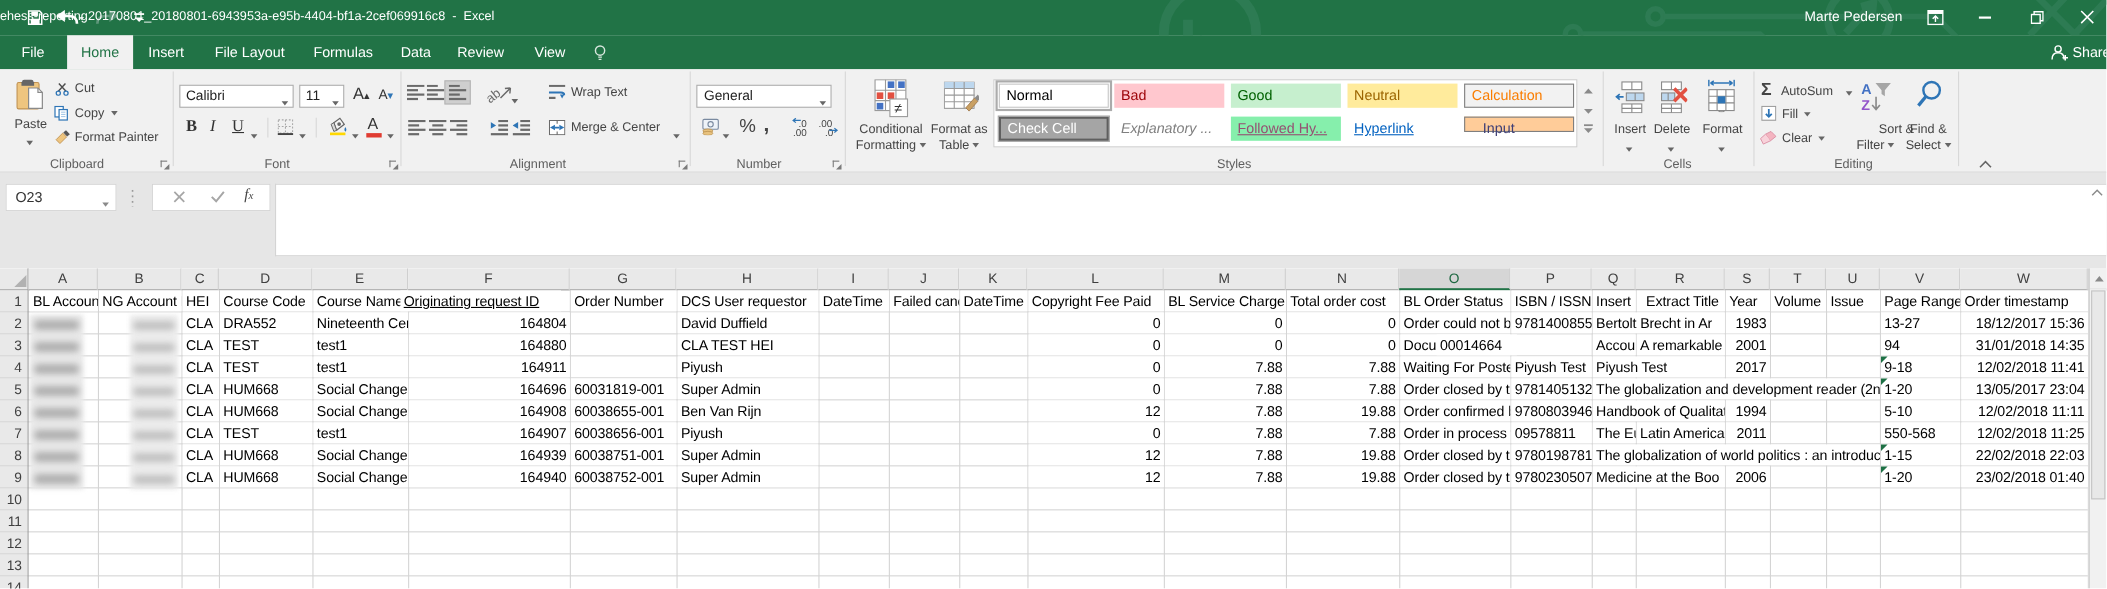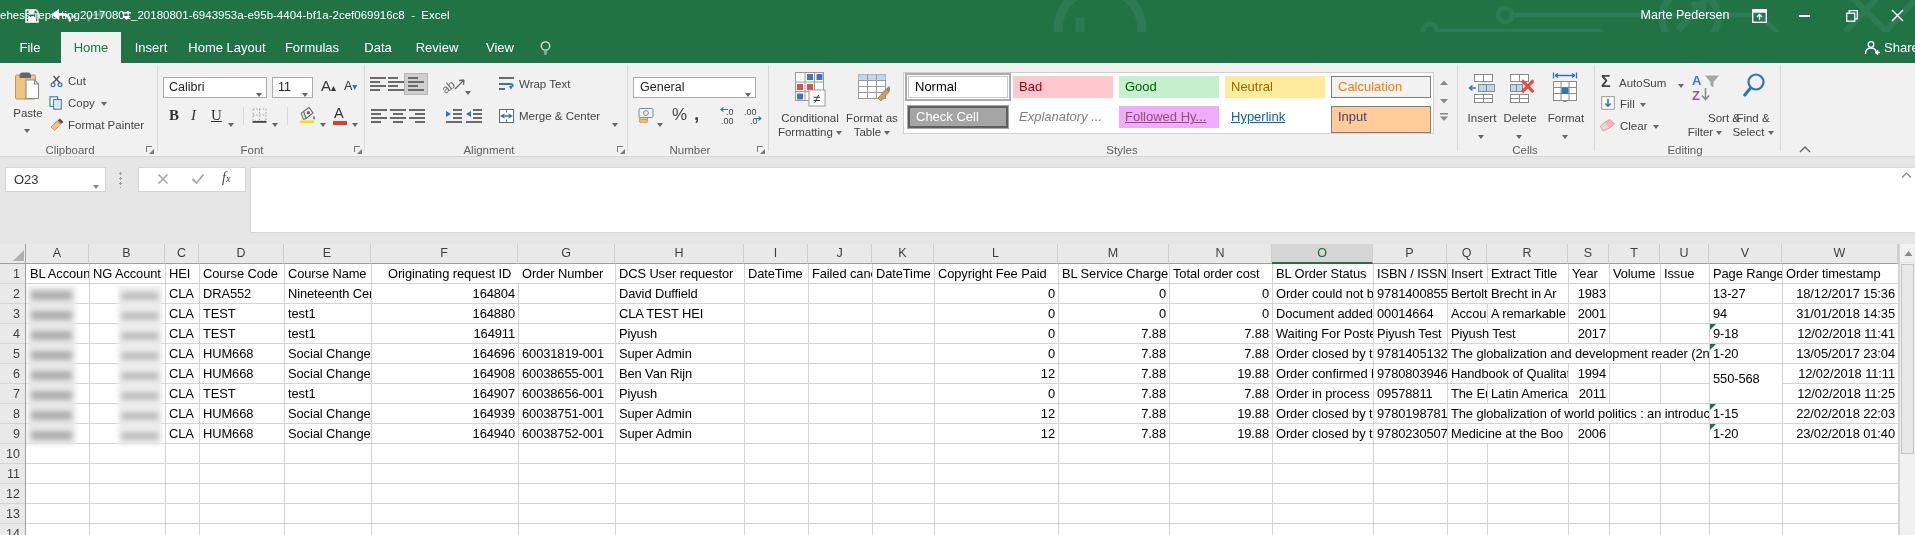--- a/index.html
+++ b/index.html
@@ -75,21 +75,21 @@
     </svg>
     <svg class="abs" style="left:1891px;top:9px" width="13" height="13" viewBox="0 0 13 13">
 <path d="M1 1 L12 12 M12 1 L1 12" stroke="#fff" stroke-width="1.4"></path>
     </svg>
   </div>
 <div class="abs" id="tabrow">
     <div class="abs" style="left:61px;top:0;width:60px;height:31px;background:#f1f1f1;"></div>
     <div class="tab" style="left:-25px;width:110px;color:#fff;">File</div>
     <div class="tab" style="left:36px;width:110px;color:#217346;">Home</div>
     <div class="tab" style="left:96px;width:110px;color:#fff;">Insert</div>
-    <div class="tab" style="left:172px;width:110px;color:#fff;">Home Layout</div>
+    <div class="tab" style="left:172px;width:110px;color:#fff;">File Layout</div>
     <div class="tab" style="left:257px;width:110px;color:#fff;">Formulas</div>
     <div class="tab" style="left:323px;width:110px;color:#fff;">Data</div>
     <div class="tab" style="left:382px;width:110px;color:#fff;">Review</div>
     <div class="tab" style="left:445px;width:110px;color:#fff;">View</div>
     <svg class="abs" style="left:540px;top:9px" width="11" height="15" viewBox="0 0 11 15">
 <circle cx="5.5" cy="5" r="4.2" fill="none" stroke="#d7e6dd" stroke-width="1.3"></circle>
 <path d="M3.8 11 h3.4 M4.2 13 h2.6" stroke="#d7e6dd" stroke-width="1.2"></path>
     </svg>
     <svg class="abs" style="left:1864px;top:8px" width="17" height="16" viewBox="0 0 17 16">
 <circle cx="7" cy="4.5" r="2.8" fill="none" stroke="#fff" stroke-width="1.3"></circle>
@@ -292,23 +292,23 @@
     <div class="abs btnlabel" style="left:832px;top:49px;width:80px;text-align:center;">Format as</div>
     <div class="abs btnlabel" style="left:832px;top:63px;width:80px;text-align:center;">Table <span class="dd"></span></div>
     <div class="abs" style="left:903px;top:9px;width:531px;height:62px;background:#fff;border:1px solid #cfcfcf;"></div>
     <div class="abs" style="left:908px;top:13px;width:100px;height:22px;line-height:22px;padding-left:6px;font-size:13px;color:#000;background:#fff;outline:2px solid #ababab;outline-offset:1px;border:1px solid #c6c6c6;line-height:20px;">Normal</div>
     <div class="abs" style="left:1013px;top:13px;width:100px;height:22px;line-height:22px;padding-left:6px;font-size:13px;color:#9c0006;background:#ffc7ce;">Bad</div>
     <div class="abs" style="left:1119px;top:13px;width:100px;height:22px;line-height:22px;padding-left:6px;font-size:13px;color:#006100;background:#c6efce;">Good</div>
     <div class="abs" style="left:1225px;top:13px;width:100px;height:22px;line-height:22px;padding-left:6px;font-size:13px;color:#9c6500;background:#ffeb9c;">Neutral</div>
     <div class="abs" style="left:1331px;top:13px;width:100px;height:22px;line-height:22px;padding-left:6px;font-size:13px;color:#fa7d00;background:#f2f2f2;border:1px solid #7f7f7f;line-height:20px;">Calculation</div>
     <div class="abs" style="left:908px;top:43px;width:100px;height:22px;line-height:22px;padding-left:6px;font-size:13px;color:#fff;background:#a5a5a5;border:2px solid #5f5f5f;outline:1px solid #a5a5a5;line-height:18px;">Check Cell</div>
     <div class="abs" style="left:1013px;top:43px;width:100px;height:22px;line-height:22px;padding-left:6px;font-size:13px;color:#7f7f7f;background:#fff;font-style:italic;">Explanatory ...</div>
-    <div class="abs" style="left:1119px;top:43px;width:100px;height:22px;line-height:22px;padding-left:6px;font-size:13px;color:#954f72;background:#f0abfc;text-decoration:underline;">Followed Hy...</div>
+    <div class="abs" style="left:1119px;top:43px;width:100px;height:22px;line-height:22px;padding-left:6px;font-size:13px;color:#954f72;background:#86efac;text-decoration:underline;">Followed Hy...</div>
     <div class="abs" style="left:1225px;top:43px;width:100px;height:22px;line-height:22px;padding-left:6px;font-size:13px;color:#0563c1;background:#fff;text-decoration:underline;">Hyperlink</div>
-    <div class="abs" style="left:1331px;top:43px;width:100px;height:27px;line-height:22px;padding-left:6px;font-size:13px;color:#3f3f76;background:#ffcc99;border:1px solid #7f7f7f;line-height:20px;">Input</div>
+    <div class="abs" style="left:1331px;top:43px;width:100px;height:14px;line-height:22px;padding-left:16px;font-size:13px;color:#3f3f76;background:#ffcc99;border:1px solid #7f7f7f;line-height:20px;">Input</div>
     <svg class="abs" style="left:1438px;top:14px" width="12" height="46" viewBox="0 0 12 46">
 <path d="M2 8 L6 3.5 L10 8 z" fill="#8a8a8a"></path>
 <path d="M2 22 L10 22 L6 26.5 z" fill="#8a8a8a"></path>
 <rect x="2" y="36" width="8" height="1.6" fill="#8a8a8a"></rect>
 <path d="M2 39.5 L10 39.5 L6 44 z" fill="#8a8a8a"></path>
     </svg>
     <svg class="abs" style="left:1468px;top:10px" width="28" height="30" viewBox="0 0 28 30">
       <g fill="#fff" stroke="#8a8a8a" stroke-width="1">
         <rect x="6.5" y="1.5" width="18" height="7"></rect>
         <path d="M15.5 1.5 V8.5"></path>
@@ -469,33 +469,33 @@
     <div class="vline" style="left:1709px;top:20px;height:271px;"></div>
     <div class="vline" style="left:1782px;top:20px;height:271px;"></div>
     <div class="vline" style="left:1898px;top:20px;height:271px;"></div>
   </div>
 <div class="abs" style="left:0;top:244px;width:1915px;height:291px;overflow:hidden;pointer-events:none;" id="cells">
     <div class="cell cellL" style="left:27px;top:20px;width:62px;">BL Account Numb</div>
     <div class="cell cellL" style="left:90px;top:20px;width:75px;">NG Account Num</div>
     <div class="cell cellL" style="left:166px;top:20px;width:33px;">HEI</div>
     <div class="cell cellL" style="left:200px;top:20px;width:84px;">Course Code</div>
     <div class="cell cellL" style="left:285px;top:20px;width:86px;">Course Name</div>
-    <div class="cell cellL" style="left:385px;top:20px;width:146px;">Originating request ID</div>
+    <div class="cell cellL" style="left:364px;top:20px;width:146px;text-decoration:underline;">Originating request ID</div>
     <div class="cell cellL" style="left:519px;top:20px;width:96px;">Order Number</div>
     <div class="cell cellL" style="left:616px;top:20px;width:128px;">DCS User requestor</div>
     <div class="cell cellL" style="left:745px;top:20px;width:63px;">DateTime</div>
     <div class="cell cellL" style="left:809px;top:20px;width:63px;">Failed cancell</div>
     <div class="cell cellL" style="left:873px;top:20px;width:61px;">DateTime</div>
     <div class="cell cellL" style="left:935px;top:20px;width:123px;">Copyright Fee Paid</div>
     <div class="cell cellL" style="left:1059px;top:20px;width:110px;">BL Service Charge</div>
     <div class="cell cellL" style="left:1170px;top:20px;width:102px;">Total order cost</div>
     <div class="cell cellL" style="left:1273px;top:20px;width:100px;">BL Order Status</div>
     <div class="cell cellL" style="left:1374px;top:20px;width:73px;">ISBN / ISSN</div>
     <div class="cell cellL" style="left:1448px;top:20px;width:39px;">Insert</div>
-    <div class="cell cellL" style="left:1488px;top:20px;width:80px;">Extract Title</div>
+    <div class="cell cellL" style="left:1488px;top:20px;width:80px;text-align:center;">Extract Title</div>
     <div class="cell cellL" style="left:1569px;top:20px;width:40px;">Year</div>
     <div class="cell cellL" style="left:1610px;top:20px;width:50px;">Volume</div>
     <div class="cell cellL" style="left:1661px;top:20px;width:48px;">Issue</div>
     <div class="cell cellL" style="left:1710px;top:20px;width:72px;">Page Range</div>
     <div class="cell cellL" style="left:1783px;top:20px;width:115px;">Order timestamp</div>
     <div class="cell cellL" style="left:166px;top:40px;width:33px;">CLA</div>
     <div class="cell cellL" style="left:200px;top:40px;width:84px;">DRA552</div>
     <div class="cell cellL" style="left:285px;top:40px;width:86px;">Nineteenth Cent</div>
     <div class="cell cellR" style="left:372px;top:40px;width:146px;">164804</div>
     <div class="cell cellL" style="left:616px;top:40px;width:128px;">David Duffield</div>
@@ -510,21 +510,21 @@
     <div class="cell cellR" style="left:1783px;top:40px;width:115px;">18/12/2017 15:36</div>
     <div class="cell cellL" style="left:166px;top:60px;width:33px;">CLA</div>
     <div class="cell cellL" style="left:200px;top:60px;width:84px;">TEST</div>
     <div class="cell cellL" style="left:285px;top:60px;width:86px;">test1</div>
     <div class="cell cellR" style="left:372px;top:60px;width:146px;">164880</div>
     <div class="cell cellL" style="left:616px;top:60px;width:128px;">CLA TEST HEI</div>
     <div class="cell cellR" style="left:935px;top:60px;width:123px;">0</div>
     <div class="cell cellR" style="left:1059px;top:60px;width:110px;">0</div>
     <div class="cell cellR" style="left:1170px;top:60px;width:102px;">0</div>
     <div class="cell cellL" style="left:1273px;top:60px;width:100px;">Document added t</div>
-    <div class="cell cellL" style="left:1374px;top:60px;width:73px;">00014664</div>
+    <div class="cell cellL" style="left:1306px;top:60px;width:73px;">00014664</div>
     <div class="cell cellL" style="left:1448px;top:60px;width:39px;">Account</div>
     <div class="cell cellL" style="left:1488px;top:60px;width:80px;">A remarkable book</div>
     <div class="cell cellR" style="left:1569px;top:60px;width:40px;">2001</div>
     <div class="cell cellL" style="left:1710px;top:60px;width:72px;">94</div>
     <div class="cell cellR" style="left:1783px;top:60px;width:115px;">31/01/2018 14:35</div>
     <div class="cell cellL" style="left:166px;top:80px;width:33px;">CLA</div>
     <div class="cell cellL" style="left:200px;top:80px;width:84px;">TEST</div>
     <div class="cell cellL" style="left:285px;top:80px;width:86px;">test1</div>
     <div class="cell cellR" style="left:372px;top:80px;width:146px;">164911</div>
     <div class="cell cellL" style="left:616px;top:80px;width:128px;">Piyush</div>
@@ -575,21 +575,21 @@
     <div class="cell cellL" style="left:519px;top:140px;width:96px;">60038656-001</div>
     <div class="cell cellL" style="left:616px;top:140px;width:128px;">Piyush</div>
     <div class="cell cellR" style="left:935px;top:140px;width:123px;">0</div>
     <div class="cell cellR" style="left:1059px;top:140px;width:110px;">7.88</div>
     <div class="cell cellR" style="left:1170px;top:140px;width:102px;">7.88</div>
     <div class="cell cellL" style="left:1273px;top:140px;width:100px;">Order in process for</div>
     <div class="cell cellL" style="left:1374px;top:140px;width:73px;">09578811</div>
     <div class="cell cellL" style="left:1448px;top:140px;width:39px;">The Euro</div>
     <div class="cell cellL" style="left:1488px;top:140px;width:80px;">Latin American st</div>
     <div class="cell cellR" style="left:1569px;top:140px;width:40px;">2011</div>
-    <div class="cell cellL" style="left:1710px;top:125px;width:72px;">550-568</div>
+    <div class="cell cellL" style="left:1710px;top:140px;width:72px;">550-568</div>
     <div class="cell cellR" style="left:1783px;top:140px;width:115px;">12/02/2018 11:25</div>
     <div class="cell cellL" style="left:166px;top:160px;width:33px;">CLA</div>
     <div class="cell cellL" style="left:200px;top:160px;width:84px;">HUM668</div>
     <div class="cell cellL" style="left:285px;top:160px;width:86px;">Social Change</div>
     <div class="cell cellR" style="left:372px;top:160px;width:146px;">164939</div>
     <div class="cell cellL" style="left:519px;top:160px;width:96px;">60038751-001</div>
     <div class="cell cellL" style="left:616px;top:160px;width:128px;">Super Admin</div>
     <div class="cell cellR" style="left:935px;top:160px;width:123px;">12</div>
     <div class="cell cellR" style="left:1059px;top:160px;width:110px;">7.88</div>
     <div class="cell cellR" style="left:1170px;top:160px;width:102px;">19.88</div>

